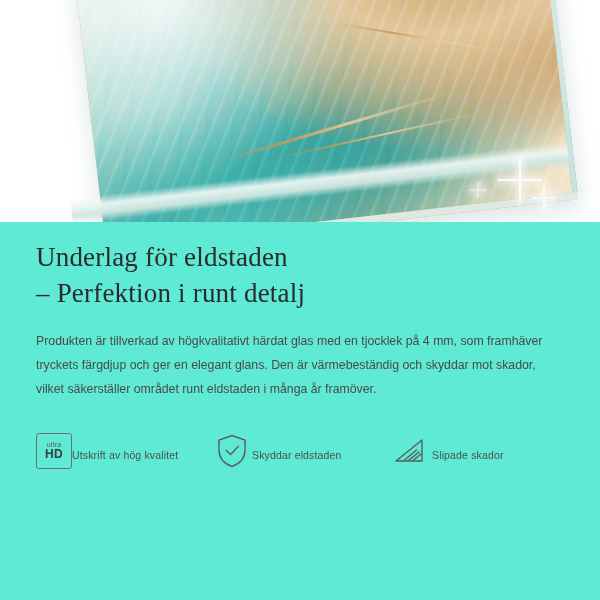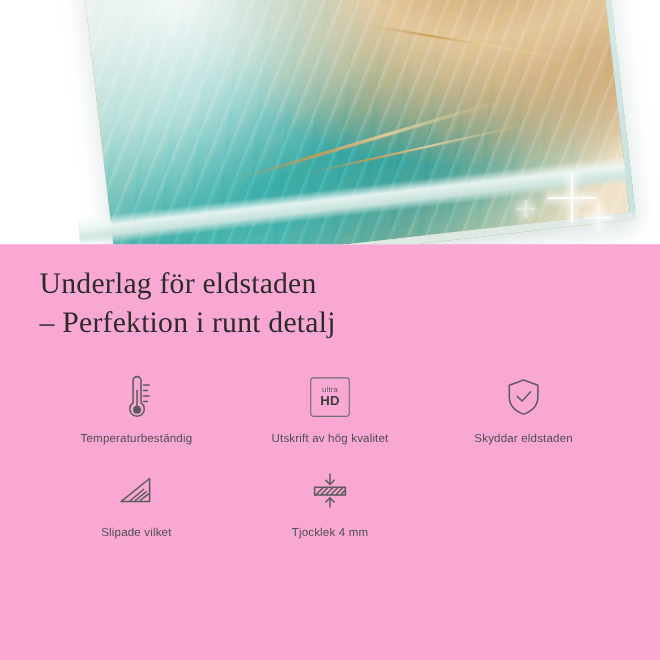--- a/index.html
+++ b/index.html
@@ -11,21 +11,21 @@
     height: 600px;
     background: #ffffff;
     font-family: "Liberation Sans", sans-serif;
     overflow: hidden;
   }
 
   .page {
     position: relative;
     width: 600px;
     height: 600px;
-    background: #f9a8d4;
+    background: #5eead4;
   }
 
   
   .hero {
     position: relative;
     width: 600px;
     height: 222px;
     overflow: hidden;
     background: #ffffff;
   }
@@ -141,21 +141,21 @@
   .features {
     margin-top: 26px;
     display: grid;
     grid-template-columns: repeat(3, 1fr);
     row-gap: 18px;
     column-gap: 0;
   }
 
   .feature {
     display: flex;
-    flex-direction: column;
+    flex-direction: row;
     align-items: center;
     text-align: center;
   }
 
   .feature-icon {
     height: 46px;
     display: flex;
     align-items: center;
     justify-content: center;
   }
@@ -204,37 +204,24 @@
     </div>
   </div>
 
   <div class="content">
 
     <h1 class="headline">
       <span>Underlag för eldstaden</span>
       <span class="line2">– Perfektion i runt detalj</span>
     </h1>
 
+    <p class="body-copy">Produkten är tillverkad av högkvalitativt härdat glas med en tjocklek på 4 mm, som framhäver tryckets färgdjup och ger en elegant glans. Den är värmebeständig och skyddar mot skador, vilket säkerställer området runt eldstaden i många år framöver.</p>
 
     <div class="features">
 
-      <div class="feature">
-        <div class="feature-icon">
-          <svg width="40" height="44" viewBox="0 0 40 44" fill="none" stroke="#5b5b5b" stroke-width="1.4" stroke-linecap="round">
-            <path d="M17 7a3.6 3.6 0 0 1 7.2 0v20.2a6.6 6.6 0 1 1-7.2 0z"></path>
-            <circle cx="20.6" cy="33.4" r="3.6" fill="#5b5b5b" stroke="none"></circle>
-            <line x1="20.6" y1="16" x2="20.6" y2="31"></line>
-            <line x1="26.5" y1="11" x2="31.5" y2="11"></line>
-            <line x1="26.5" y1="16" x2="30" y2="16"></line>
-            <line x1="26.5" y1="21" x2="31.5" y2="21"></line>
-            <line x1="26.5" y1="26" x2="30" y2="26"></line>
-          </svg>
-        </div>
-        <div class="feature-label">Temperaturbeständig</div>
-      </div>
 
       <div class="feature">
         <div class="feature-icon">
           <div class="ultrahd-box">
             <span class="u1">ultra</span>
             <span class="u2">HD</span>
           </div>
         </div>
         <div class="feature-label">Utskrift av hög kvalitet</div>
       </div>
@@ -252,37 +239,19 @@
 
       <div class="feature">
         <div class="feature-icon">
           <svg width="44" height="40" viewBox="0 0 44 40" fill="none" stroke="#5b5b5b" stroke-width="1.4" stroke-linecap="round" stroke-linejoin="round">
             <path d="M8 30 34 9v21z"></path>
             <line x1="16.5" y1="29" x2="28.5" y2="19"></line>
             <line x1="21" y1="29" x2="31" y2="21"></line>
             <line x1="25.5" y1="29" x2="33" y2="23"></line>
           </svg>
         </div>
-        <div class="feature-label">Slipade vilket</div>
-      </div>
-
-      <div class="feature">
-        <div class="feature-icon">
-          <svg width="44" height="40" viewBox="0 0 44 40" fill="none" stroke="#5b5b5b" stroke-width="1.4" stroke-linecap="round">
-            <line x1="22" y1="5" x2="22" y2="14"></line>
-            <polyline points="18.2,10.6 22,14.4 25.8,10.6"></polyline>
-            <rect x="8" y="17" width="28" height="7"></rect>
-            <line x1="9.5" y1="23.6" x2="15.5" y2="17.4"></line>
-            <line x1="14" y1="23.6" x2="20" y2="17.4"></line>
-            <line x1="18.5" y1="23.6" x2="24.5" y2="17.4"></line>
-            <line x1="23" y1="23.6" x2="29" y2="17.4"></line>
-            <line x1="27.5" y1="23.6" x2="33.5" y2="17.4"></line>
-            <line x1="32" y1="23.6" x2="35.6" y2="19.8"></line>
-            <line x1="22" y1="35" x2="22" y2="27"></line>
-            <polyline points="18.2,30.4 22,26.6 25.8,30.4"></polyline>
-          </svg>
-        </div>
-        <div class="feature-label">Tjocklek 4 mm</div>
-      </div>
+        <div class="feature-label">Slipade skador</div>
+      </div>
+
 
     </div>
   </div>
 </div>
 
 </body></html>

